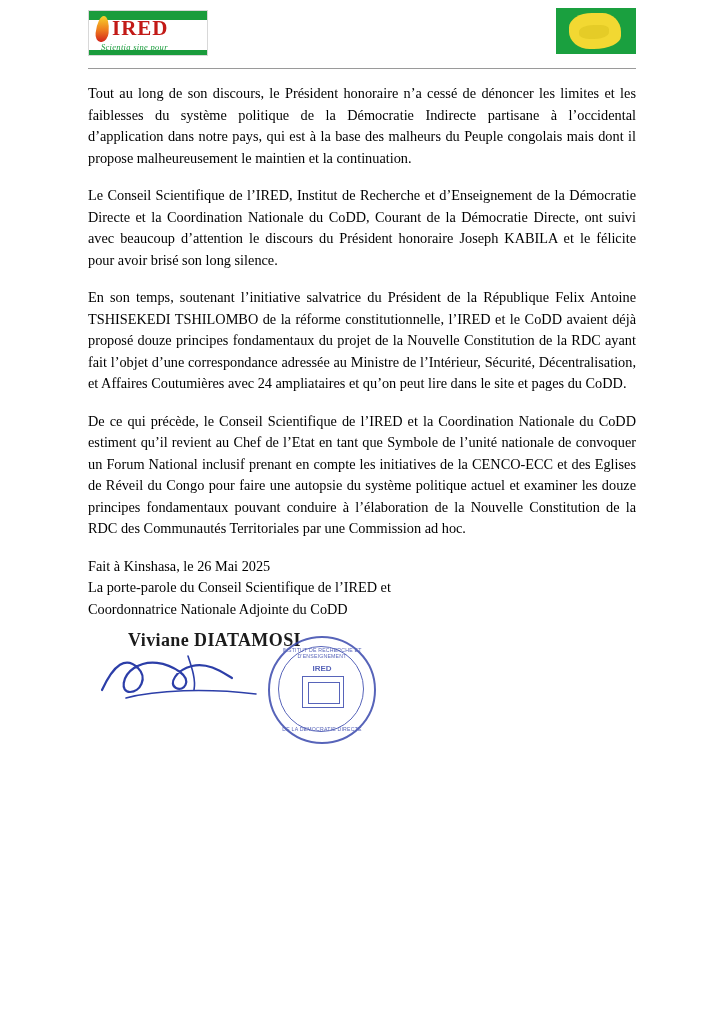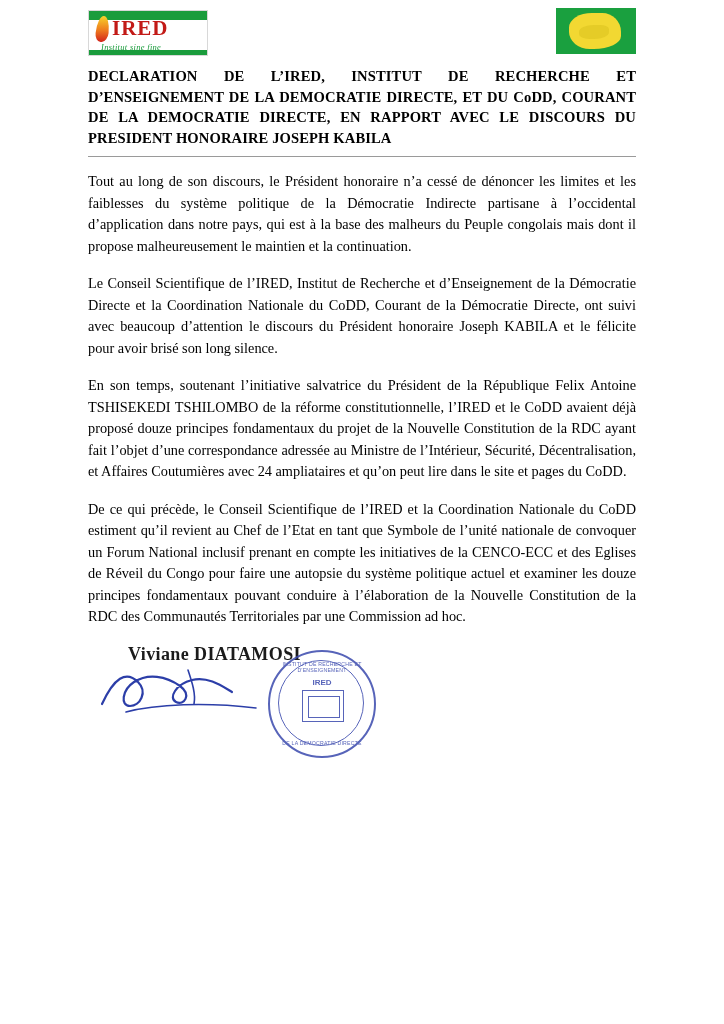--- a/index.html
+++ b/index.html
@@ -239,41 +239,45 @@
 <body>
 
 <div class="page">
 
   <div class="header">
 
     <div class="logo-ired">
       <div class="bar-top"></div>
       <div class="flame"></div>
       <div class="ired-text">IRED</div>
-      <div class="motto">Institut sine fine</div>
+      <div class="motto">Scientia sine pour</div>
       <div class="bar-bottom"></div>
     </div>
 
     <div class="logo-drc">
       <div class="map"></div>
     </div>
 
   </div>
 
-  <div class="title-block">DECLARATION DE L’IRED, INSTITUT DE RECHERCHE ET D’ENSEIGNEMENT DE LA DEMOCRATIE DIRECTE, ET DU CoDD, COURANT DE LA DEMOCRATIE DIRECTE, EN RAPPORT AVEC LE DISCOURS DU PRESIDENT HONORAIRE JOSEPH KABILA</div>
 
   <hr class="rule">
 
   <div class="body">
     <p>Tout au long de son discours, le Président honoraire n’a cessé de dénoncer  les limites et les faiblesses du système politique de la Démocratie Indirecte partisane à l’occidental d’application dans notre pays, qui est à la base des malheurs du Peuple congolais mais dont il propose malheureusement le maintien et la continuation.</p>
     <p>Le Conseil Scientifique de l’IRED, Institut de Recherche et d’Enseignement de la Démocratie Directe et la Coordination Nationale du CoDD, Courant de la Démocratie Directe, ont suivi avec beaucoup d’attention le discours du Président honoraire Joseph KABILA et le félicite pour avoir brisé son long silence.</p>
     <p>En son temps, soutenant l’initiative salvatrice du Président de la République Felix Antoine TSHISEKEDI TSHILOMBO de la réforme constitutionnelle, l’IRED et le CoDD avaient déjà proposé douze principes fondamentaux du projet de la Nouvelle Constitution de la RDC ayant fait l’objet d’une correspondance adressée au Ministre de l’Intérieur, Sécurité, Décentralisation, et Affaires Coutumières avec 24 ampliataires et qu’on peut lire dans le site et pages du CoDD.</p>
     <p>De ce qui précède, le Conseil Scientifique de l’IRED et la Coordination Nationale du CoDD estiment qu’il revient au Chef de l’Etat en tant que Symbole de l’unité nationale de convoquer un Forum National inclusif prenant en compte les initiatives de la CENCO-ECC et des  Eglises de Réveil du Congo pour faire une autopsie du système politique actuel et examiner les douze principes fondamentaux pouvant conduire à l’élaboration de la Nouvelle Constitution de la RDC des Communautés Territoriales par une Commission ad hoc.</p>
   </div>
 
+  <div class="signoff">
+    <div>Fait à Kinshasa, le 26 Mai 2025</div>
+    <div>La porte-parole du Conseil Scientifique de l’IRED et</div>
+    <div>Coordonnatrice Nationale Adjointe du CoDD</div>
+  </div>
 
   <div class="sign-area">
     <div class="signer-name">Viviane DIATAMOSI</div>
 
     <svg class="signature" viewBox="0 0 190 62">
       <path d="M6 44 C 18 18, 30 10, 42 22 C 52 32, 44 46, 34 46 C 24 46, 26 30, 38 22 C 52 13, 70 16, 84 26 C 96 35, 88 46, 80 42 C 72 38, 80 24, 96 20 C 112 16, 126 26, 136 32" fill="none" stroke="#2c3ea8" stroke-width="2.2" stroke-linecap="round"></path>
       <path d="M30 52 C 60 44, 110 42, 160 48" fill="none" stroke="#2c3ea8" stroke-width="1.6" stroke-linecap="round"></path>
       <path d="M92 10 C 96 22, 100 34, 98 44" fill="none" stroke="#2c3ea8" stroke-width="1.6" stroke-linecap="round"></path>
     </svg>
 

